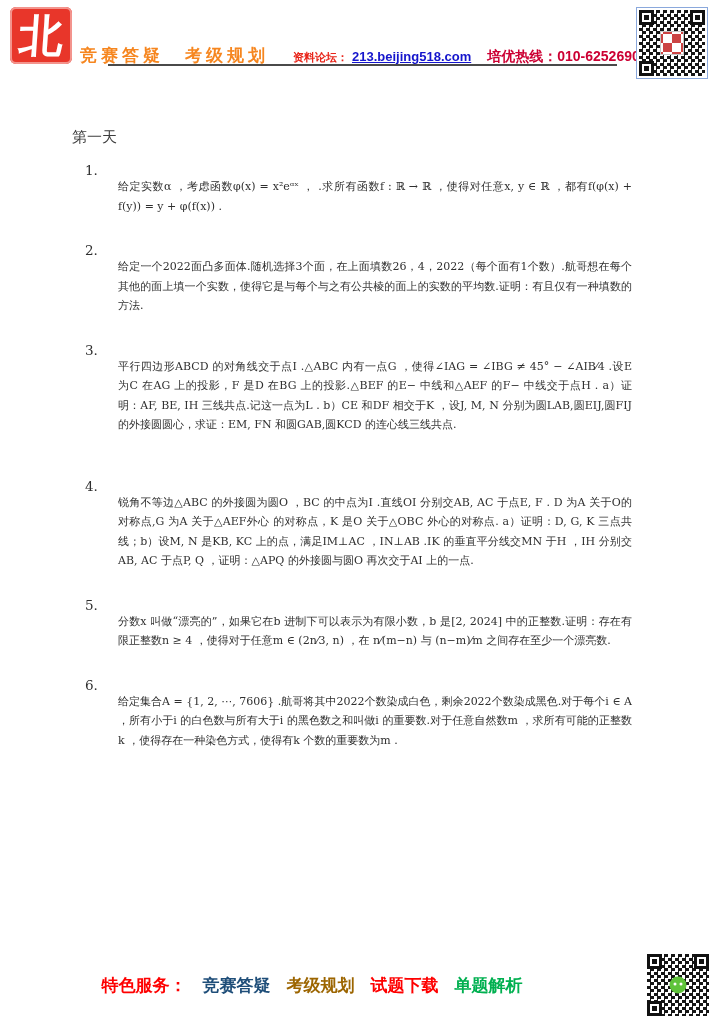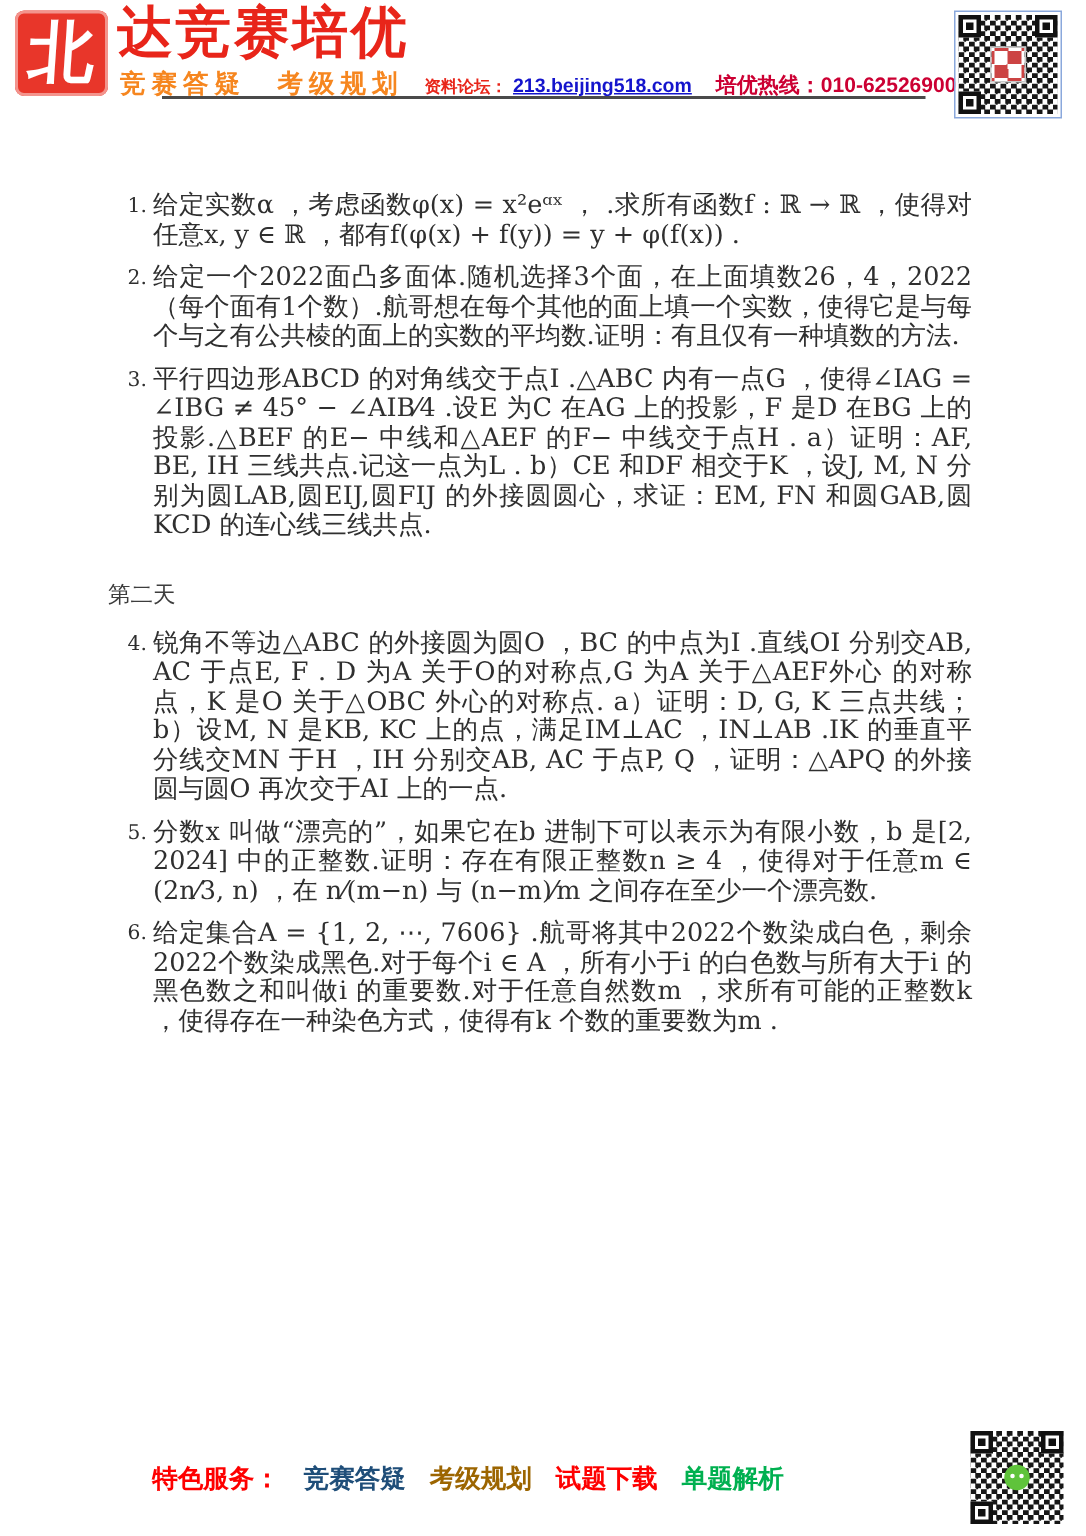--- a/index.html
+++ b/index.html
@@ -9,21 +9,21 @@
   
   .header{position:absolute;left:0;top:0;width:100%;height:90px;}
   .seal{position:absolute;left:10px;top:7px;width:62px;height:57px;background:#e8362a;
         border-radius:6px;box-shadow:0 0 0 2px #f3948d inset;display:flex;align-items:center;justify-content:center;}
   .seal span{color:#ffffff;font-family:"Liberation Sans","DejaVu Sans",sans-serif;
         font-weight:bold;font-size:44px;line-height:1;transform:skewX(-4deg);}
   .brand-title{position:absolute;left:78px;top:2px;font-family:"Liberation Sans","DejaVu Sans",sans-serif;
         font-weight:bold;font-size:37px;line-height:40px;color:#e8251a;letter-spacing:2px;white-space:nowrap;}
   .head-row{position:absolute;left:80px;top:44px;display:flex;align-items:baseline;white-space:nowrap;
         font-family:"Liberation Sans","DejaVu Sans",sans-serif;font-weight:bold;}
-  .subtitle{color:#f6861f;font-size:17px;letter-spacing:4px;margin-right:14px;}
+  .subtitle{color:#f6861f;font-size:17px;letter-spacing:4px;margin-right:24px;}
   .forum-label{color:#e8251a;font-size:11px;margin-right:4px;}
   .forum-link{color:#1414cc;font-size:13px;text-decoration:underline;margin-right:16px;cursor:pointer;}
   .hotline{color:#cc0033;font-size:14px;}
   .rule{position:absolute;left:108px;top:64px;width:509px;height:2px;background:#4a4a4a;}
 
   
   .qr{position:absolute;background:#fff;}
   .qr.top{left:637px;top:8px;width:70px;height:70px;outline:1px solid #8aa8dc;}
   .qr.bottom{left:645px;top:952px;width:66px;height:66px;}
   .qr-grid{position:absolute;inset:2px;background:repeating-conic-gradient(#161616 0% 25%,#ffffff 0% 50%);background-size:7px 7px;}
@@ -38,74 +38,73 @@
         border-radius:50%;background:#5fc33b;}
   .wechat::after{content:"";position:absolute;left:4px;top:6px;width:3px;height:3px;border-radius:50%;
         background:#fff;box-shadow:6px 0 0 #fff;}
 
   
   .main{position:absolute;left:72px;top:128px;width:576px;}
   .day-title{font-size:15px;color:#3d3d3d;margin:0 0 14px 0;font-weight:normal;}
   .day2{margin-top:26px;}
   .problem{display:flex;margin:0 0 9px 0;padding-left:13px;}
   .pnum{flex:0 0 17px;font-size:13.5px;line-height:19.5px;color:#2f2f2f;}
-  .ptext{flex:1;margin:0;font-size:17px;line-height:19.5px;text-align:justify;color:#2f2f2f;}
+  .ptext{flex:1;margin:16px;font-size:11px;line-height:19.5px;text-align:justify;color:#2f2f2f;}
 
   
   .footer-line{position:absolute;left:0;top:974px;width:640px;text-align:center;
         font-family:Liberation Sans, sans-serif;font-weight:bold;font-size:17px;white-space:nowrap;}
   .footer-line .svc{margin-right:16px;}
   .c-red{color:#fe0000;} .c-blue{color:#1f4e79;} .c-brown{color:#9c6500;} .c-green{color:#00b050;}
 </style>
 </head>
 <body>
 
 <div class="page">
 
   <div class="header">
     <div class="seal">
       <span>北</span>
     </div>
-    <div class="brand-title">达竞赛培优</div>
     <div class="head-row">
       <span class="subtitle">竞赛答疑　考级规划</span>
       <span class="forum-label">资料论坛：</span>
       <a class="forum-link">213.beijing518.com</a>
       <span class="hotline"><span>培优热线：</span><span>010-62526900</span></span>
     </div>
     <div class="rule"></div>
     <div class="qr top">
       <div class="qr-grid"></div>
       <div class="finder tl"></div>
       <div class="finder tr"></div>
       <div class="finder bl"></div>
       <div class="qr-center brand"></div>
     </div>
   </div>
 
   <div class="main">
 
     <section>
+      <h2 class="day-title">第一天</h2>
 
       <div class="problem">
         <span class="pnum">1.</span>
         <p class="ptext">给定实数α ，考虑函数φ(x) = x²eᵅˣ ， .求所有函数f : ℝ → ℝ ，使得对任意x, y ∈ ℝ ，都有f(φ(x) + f(y)) = y + φ(f(x)) .</p>
       </div>
       <div class="problem">
         <span class="pnum">2.</span>
         <p class="ptext">给定一个2022面凸多面体.随机选择3个面，在上面填数26，4，2022（每个面有1个数）.航哥想在每个其他的面上填一个实数，使得它是与每个与之有公共棱的面上的实数的平均数.证明：有且仅有一种填数的方法.</p>
       </div>
       <div class="problem">
         <span class="pnum">3.</span>
         <p class="ptext">平行四边形ABCD 的对角线交于点I .△ABC 内有一点G ，使得∠IAG = ∠IBG ≠ 45° − ∠AIB⁄4 .设E 为C 在AG 上的投影，F 是D 在BG 上的投影.△BEF 的E− 中线和△AEF 的F− 中线交于点H . a）证明：AF, BE, IH 三线共点.记这一点为L . b）CE 和DF 相交于K ，设J, M, N 分别为圆LAB,圆EIJ,圆FIJ 的外接圆圆心，求证：EM, FN 和圆GAB,圆KCD 的连心线三线共点.</p>
       </div>
     </section>
 
     <section class="day2">
-      <h2 class="day-title">第二天</h2>
 
       <div class="problem">
         <span class="pnum">4.</span>
         <p class="ptext">锐角不等边△ABC 的外接圆为圆O ，BC 的中点为I .直线OI 分别交AB, AC 于点E, F . D 为A 关于O的对称点,G 为A 关于△AEF外心 的对称点，K 是O 关于△OBC 外心的对称点. a）证明：D, G, K 三点共线；b）设M, N 是KB, KC 上的点，满足IM⊥AC ，IN⊥AB .IK 的垂直平分线交MN 于H ，IH 分别交AB, AC 于点P, Q ，证明：△APQ 的外接圆与圆O 再次交于AI 上的一点.</p>
       </div>
       <div class="problem">
         <span class="pnum">5.</span>
         <p class="ptext">分数x 叫做“漂亮的”，如果它在b 进制下可以表示为有限小数，b 是[2, 2024] 中的正整数.证明：存在有限正整数n ≥ 4 ，使得对于任意m ∈ (2n⁄3, n) ，在 n⁄(m−n) 与 (n−m)⁄m 之间存在至少一个漂亮数.</p>
       </div>
       <div class="problem">

